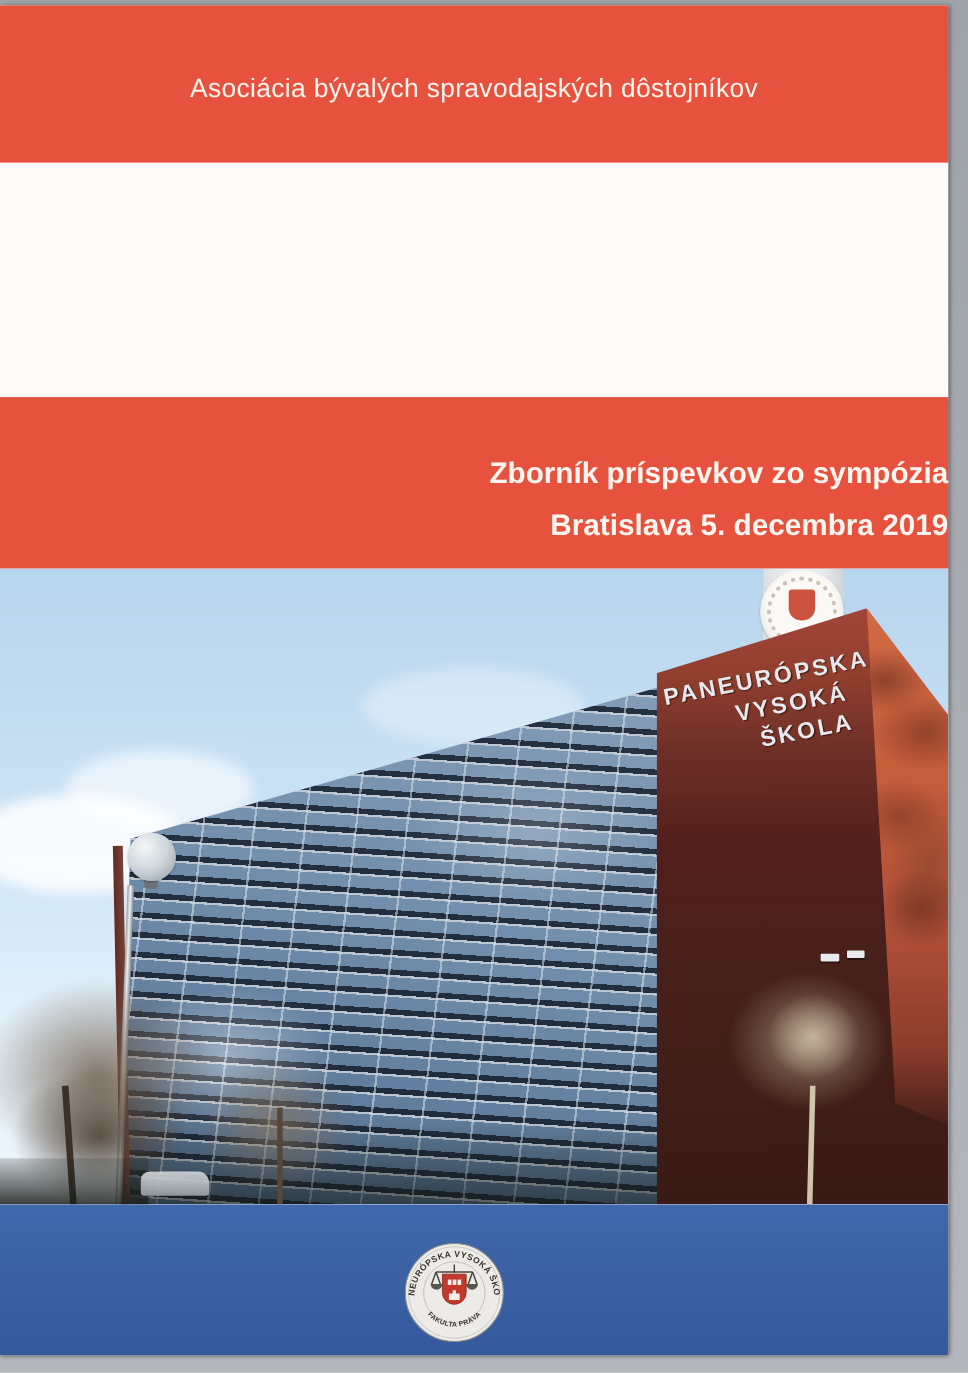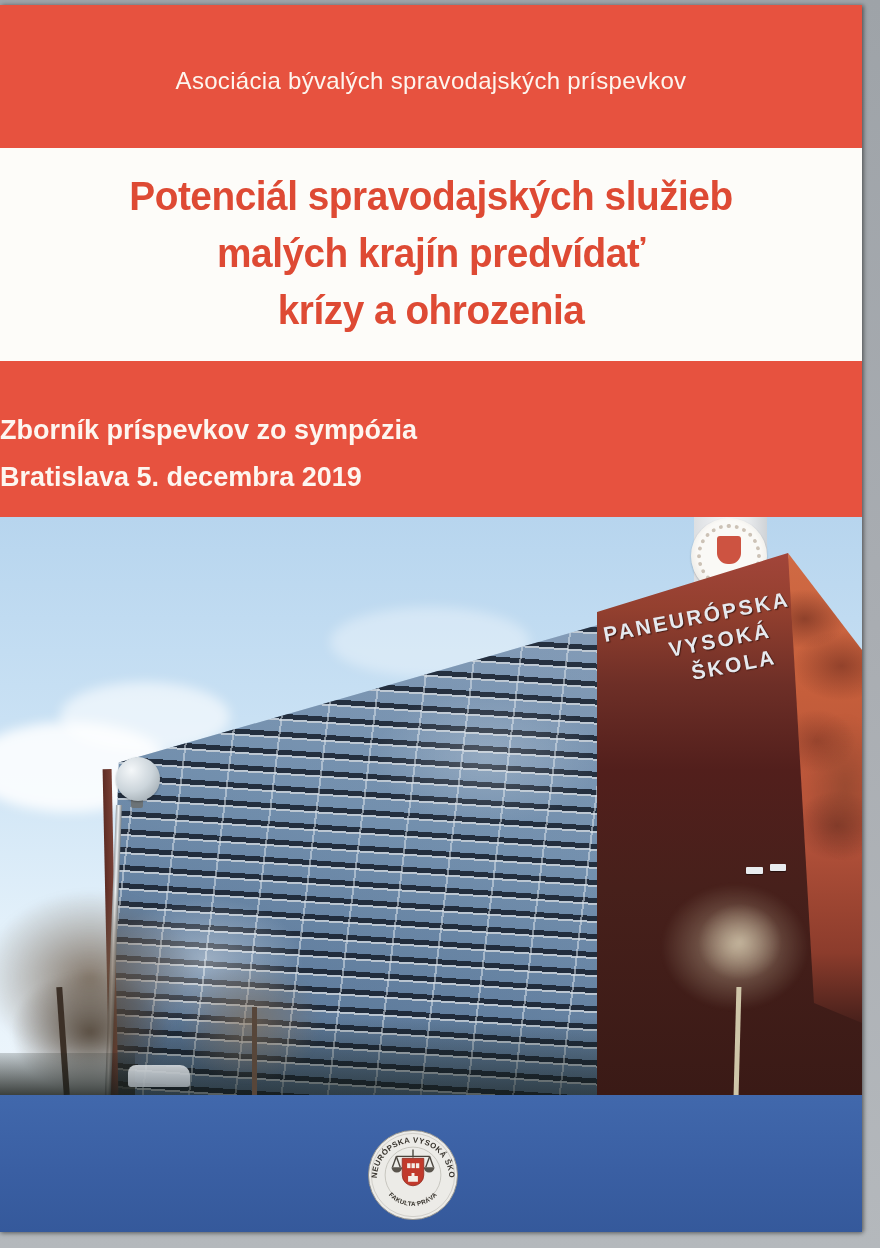--- a/index.html
+++ b/index.html
@@ -22,21 +22,21 @@
     background:linear-gradient(180deg,#4168ac 0%,#3a5fa3 55%,#35599b 100%);}
   .publisher{
     left:0;top:62px;width:862px;text-align:center;color:#fdf5ee;
     font-size:24px;font-weight:400;letter-spacing:.3px;
   }
   .title-block{left:0;top:163px;width:862px;text-align:center;}
   .title-line{
     color:#de4a34;font-size:40px;font-weight:bold;line-height:57px;
     letter-spacing:-.5px;transform:scaleX(.97);
   }
-  .subtitle-block{left:0;top:402px;width:862px;text-align:left;color:#fdf6f0;}
+  .subtitle-block{left:0;top:402px;width:862px;text-align:right;color:#fdf6f0;}
   .subtitle-line{font-size:27px;font-weight:bold;line-height:47px;}
   
   .photo{left:0;top:512px;width:862px;height:578px;overflow:hidden;background:#cfe3f3;}
   .sky{left:0;top:0;width:862px;height:578px;
     background:linear-gradient(180deg,#b7d5ee 0%,#c9e1f4 35%,#e2f0fa 70%,#eef6fc 100%);}
   .cloud{border-radius:50%;filter:blur(6px);}
   .tower{left:694px;top:0;width:73px;height:170px;
     background:linear-gradient(90deg,#dcdfe2 0%,#f5f6f8 45%,#e8eaec 75%,#cfd3d7 100%);}
   .tower-seal{left:691px;top:1px;width:76px;height:76px;border-radius:50%;
     background:radial-gradient(circle at 50% 45%, #faf9f6 55%, #e7e5df 80%, #d8d5cd 100%);
@@ -96,29 +96,24 @@
   
   .faculty-seal{left:366px;top:33px;width:94px;height:94px;}
   
 </style>
 </head>
 <body>
 
 <div class="abs cover">
 
   <div class="abs band-red-top">
-    <div class="abs publisher">Asociácia bývalých spravodajských príspevkov</div>
+    <div class="abs publisher">Asociácia bývalých spravodajských dôstojníkov</div>
   </div>
 
   <div class="abs band-white"></div>
-  <div class="abs title-block">
-    <div class="title-line">Potenciál spravodajských služieb</div>
-    <div class="title-line">malých krajín predvídať</div>
-    <div class="title-line">krízy a ohrozenia</div>
-  </div>
 
   <div class="abs band-red-mid"></div>
   <div class="abs subtitle-block">
     <div class="subtitle-line">Zborník príspevkov zo sympózia</div>
     <div class="subtitle-line">Bratislava 5. decembra 2019</div>
   </div>
 
   <div class="abs photo">
     <div class="abs sky"></div>
 

